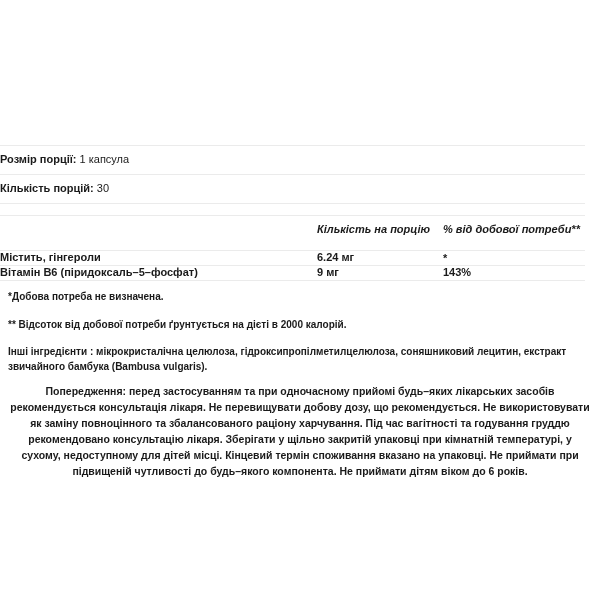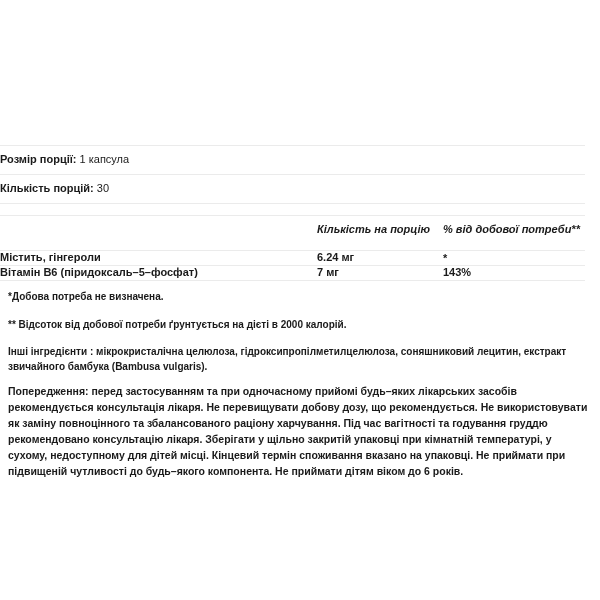--- a/index.html
+++ b/index.html
@@ -115,21 +115,21 @@
 
   .warning {
     position: absolute;
     left: 8px;
     top: 384px;
     width: 584px;
     font-size: 10.5px;
     line-height: 1.52;
     font-weight: bold;
     color: #1a1a1a;
-    text-align: left;
+    text-align: center;
     margin: 0;
   }
 </style>
 </head>
 <body>
 
 <div class="page">
 
   <table class="facts">
     <tbody>
@@ -160,21 +160,21 @@
 
 
       <tr class="ing-row">
         <td class="col-name cell-name">Містить, гінгероли</td>
         <td class="col-amt cell-amt">6.24 мг</td>
         <td class="col-dv cell-dv star">*</td>
       </tr>
 
       <tr class="ing-row">
         <td class="col-name cell-name">Вітамін B6 (піридоксаль–5–фосфат)</td>
-        <td class="col-amt cell-amt">7 мг</td>
+        <td class="col-amt cell-amt">9 мг</td>
         <td class="col-dv cell-dv">143%</td>
       </tr>
 
     </tbody>
   </table>
 
   <div class="notes">
     <p class="note">*Добова потреба не визначена.</p>
     <p class="note">** Відсоток від добової потреби ґрунтується на дієті в 2000 калорій.</p>
     <p class="note note-ingredients">Інші інгредієнти : мікрокристалічна целюлоза, гідроксипропілметилцелюлоза, соняшниковий лецитин, екстракт звичайного бамбука (Bambusa vulgaris).</p>

